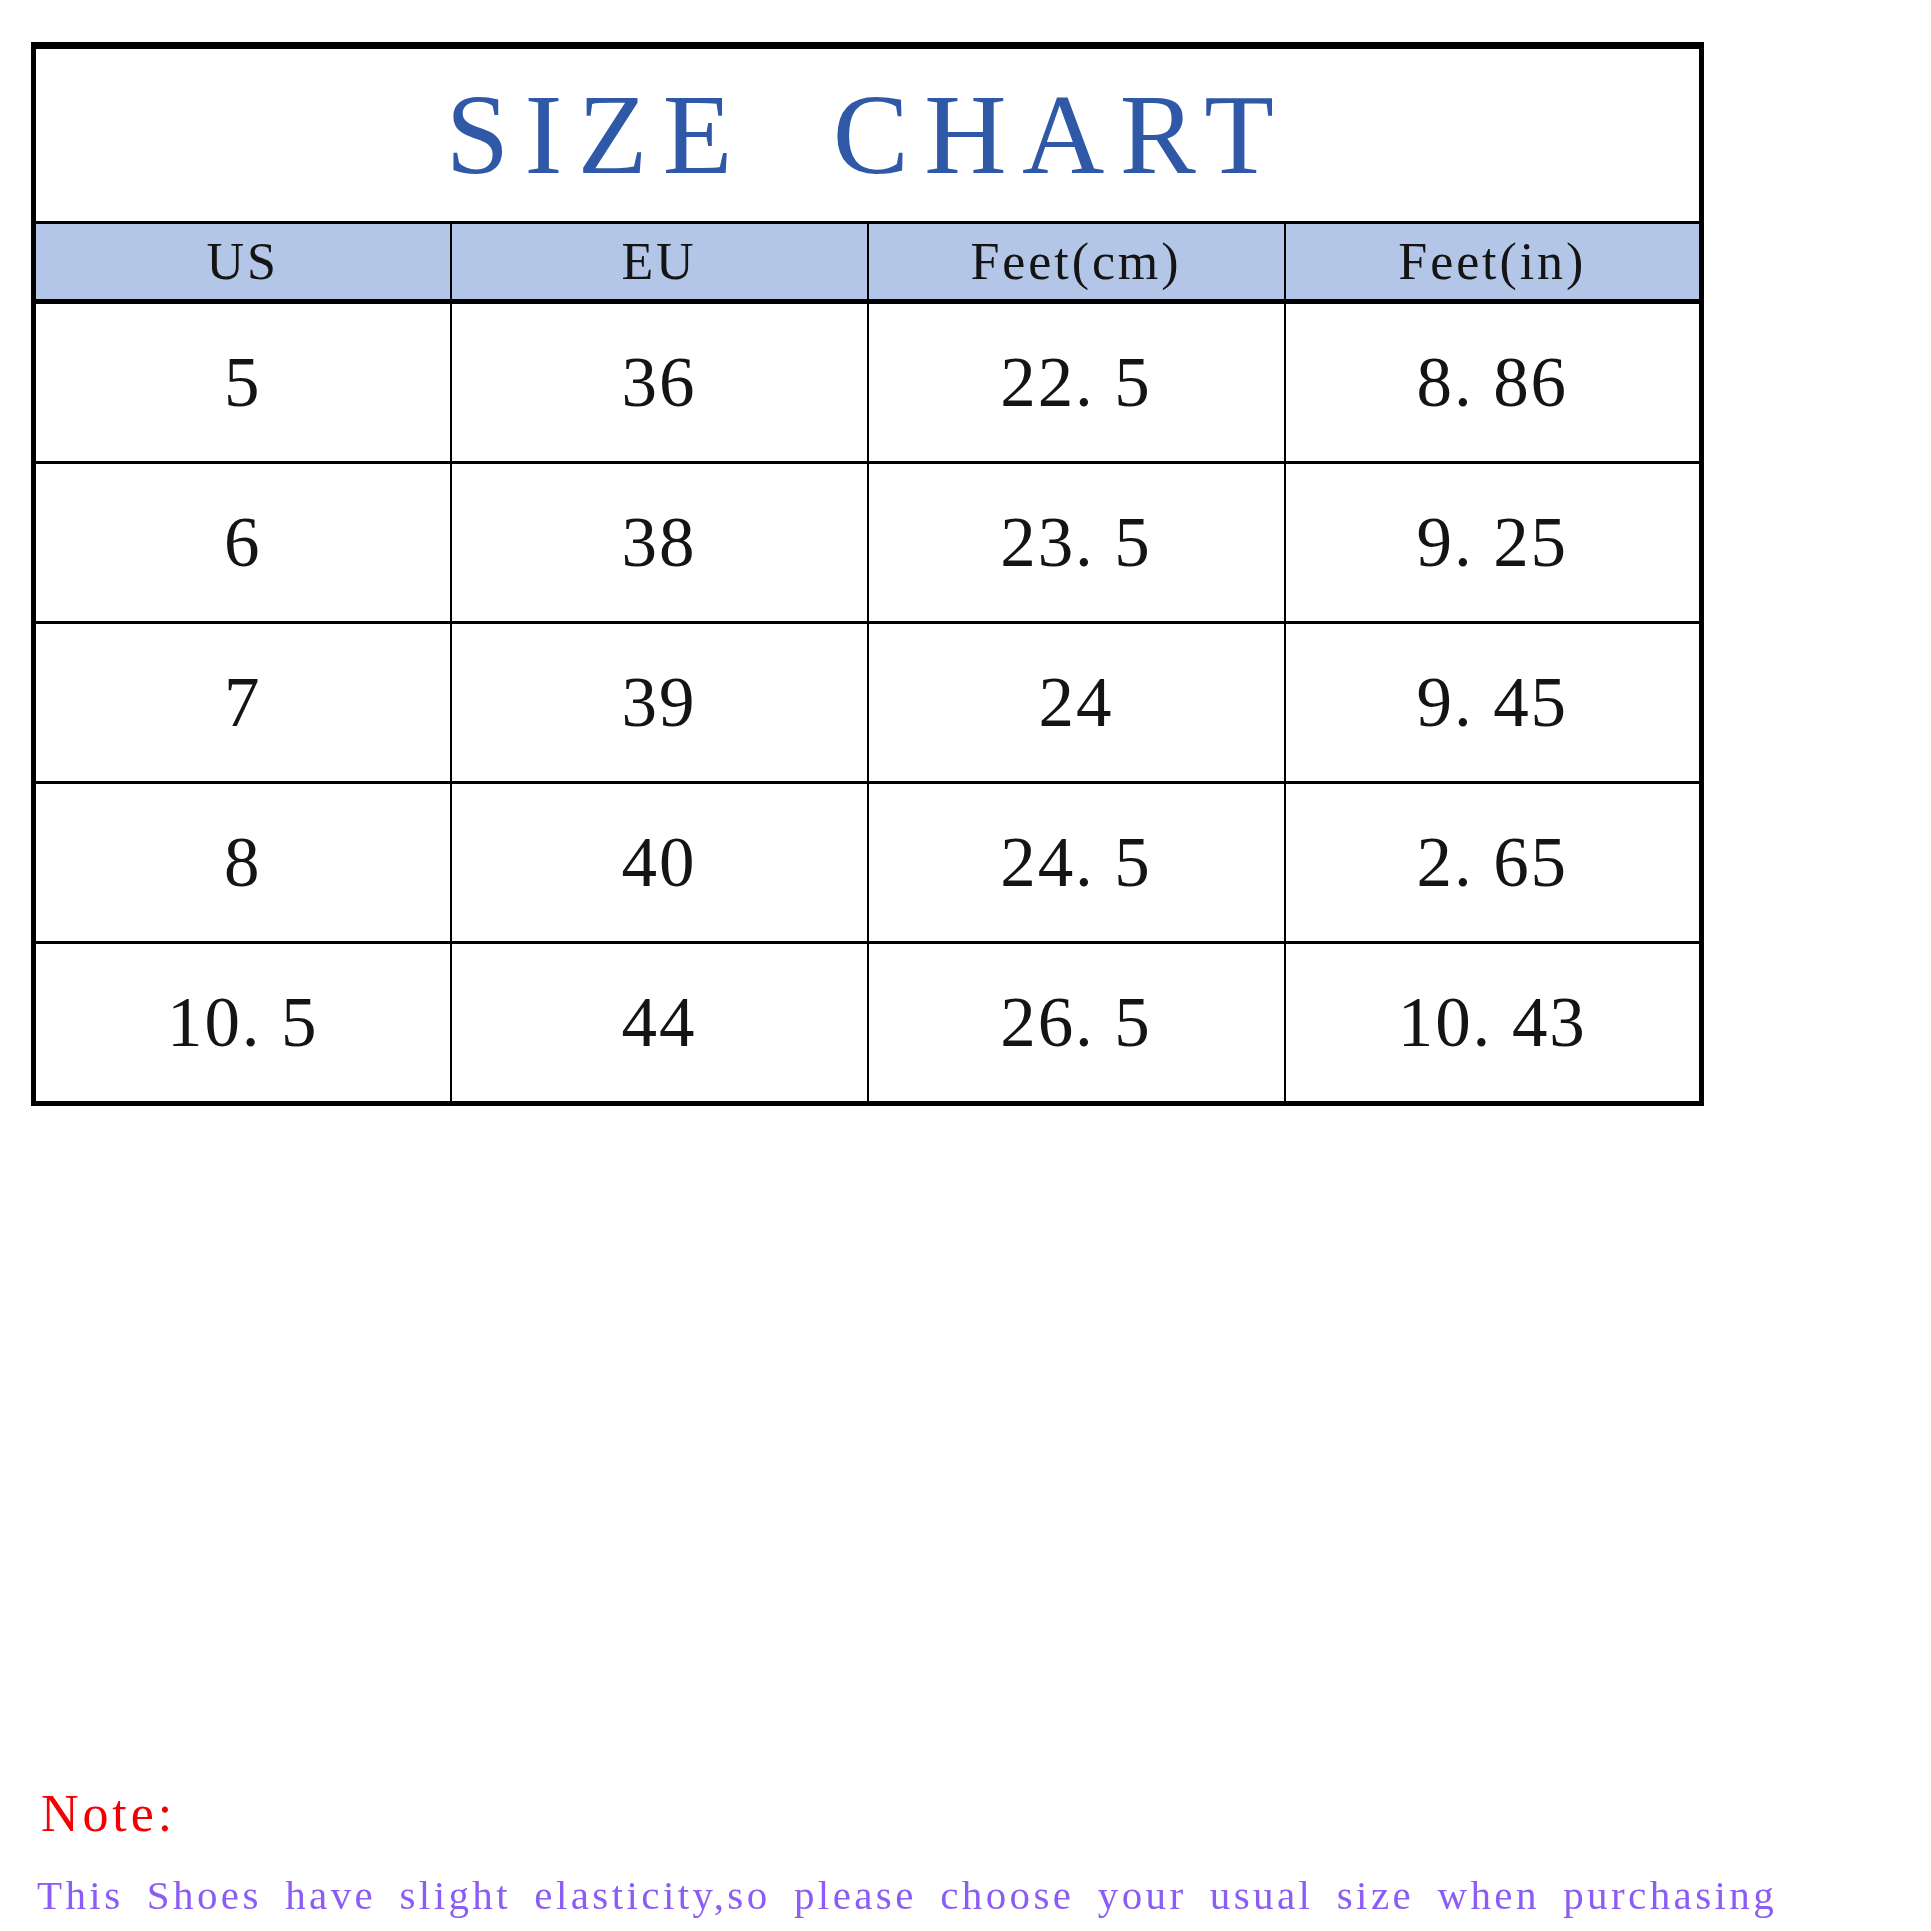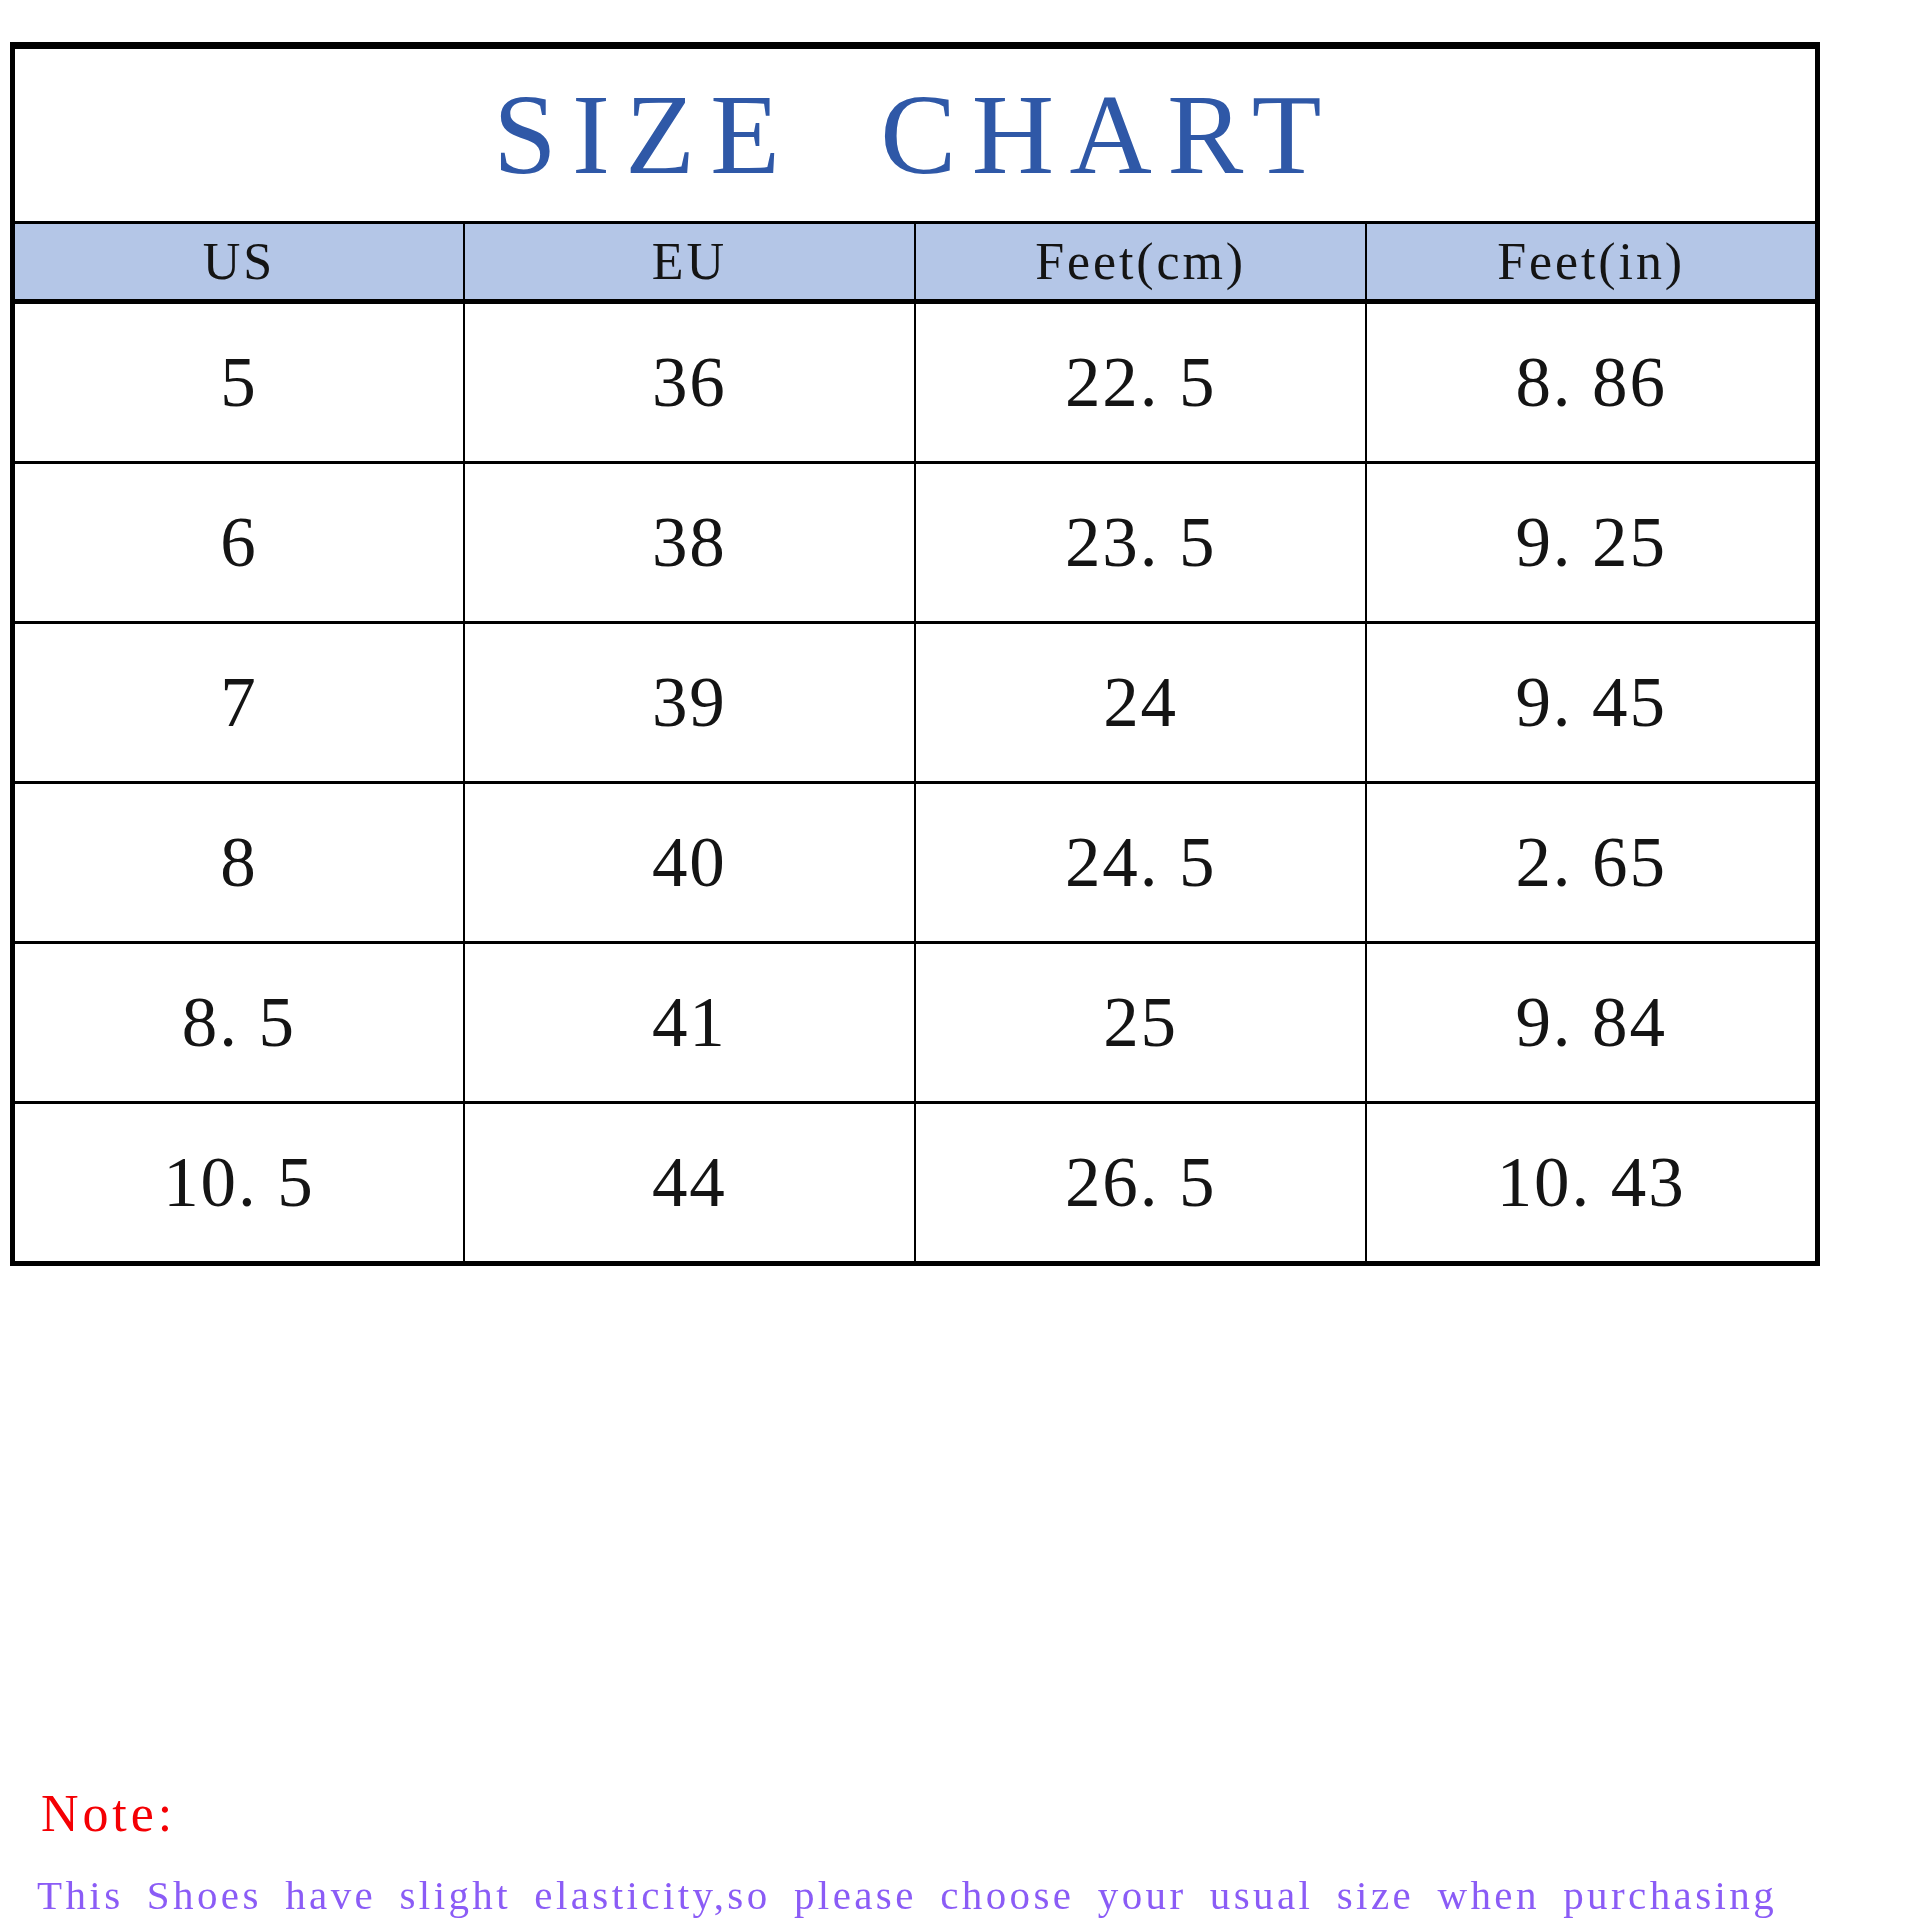--- a/index.html
+++ b/index.html
@@ -5,23 +5,23 @@
   html, body {
     margin: 0;
     padding: 0;
     width: 1931px;
     height: 1931px;
     background: #ffffff;
     font-family: "Liberation Serif", "DejaVu Serif", serif;
   }
   .size-table {
     position: absolute;
-    left: 10px;
+    left: 31px;
     top: 42px;
-    width: 1810px;
+    width: 1673px;
     border-collapse: collapse;
     table-layout: fixed;
     color: #141414;
   }
   .size-table td, .size-table th {
     border: 2.9px solid #000;
     border-top-width: 3.9px;
     border-bottom-width: 3.9px;
     text-align: center;
     vertical-align: middle;
@@ -102,26 +102,20 @@
       <td>24</td>
       <td>9. 45</td>
     </tr>
     <tr class="data-row">
       <td>8</td>
       <td>40</td>
       <td>24. 5</td>
       <td>2. 65</td>
     </tr>
     <tr class="data-row">
-      <td>8. 5</td>
-      <td>41</td>
-      <td>25</td>
-      <td>9. 84</td>
-    </tr>
-    <tr class="data-row">
       <td>10. 5</td>
       <td>44</td>
       <td>26. 5</td>
       <td>10. 43</td>
     </tr>
   </tbody>
 </table>
 
 <div class="note-label">Note:</div>
 <div class="note-text">This Shoes have slight elasticity,so please choose your usual size when purchasing</div>

